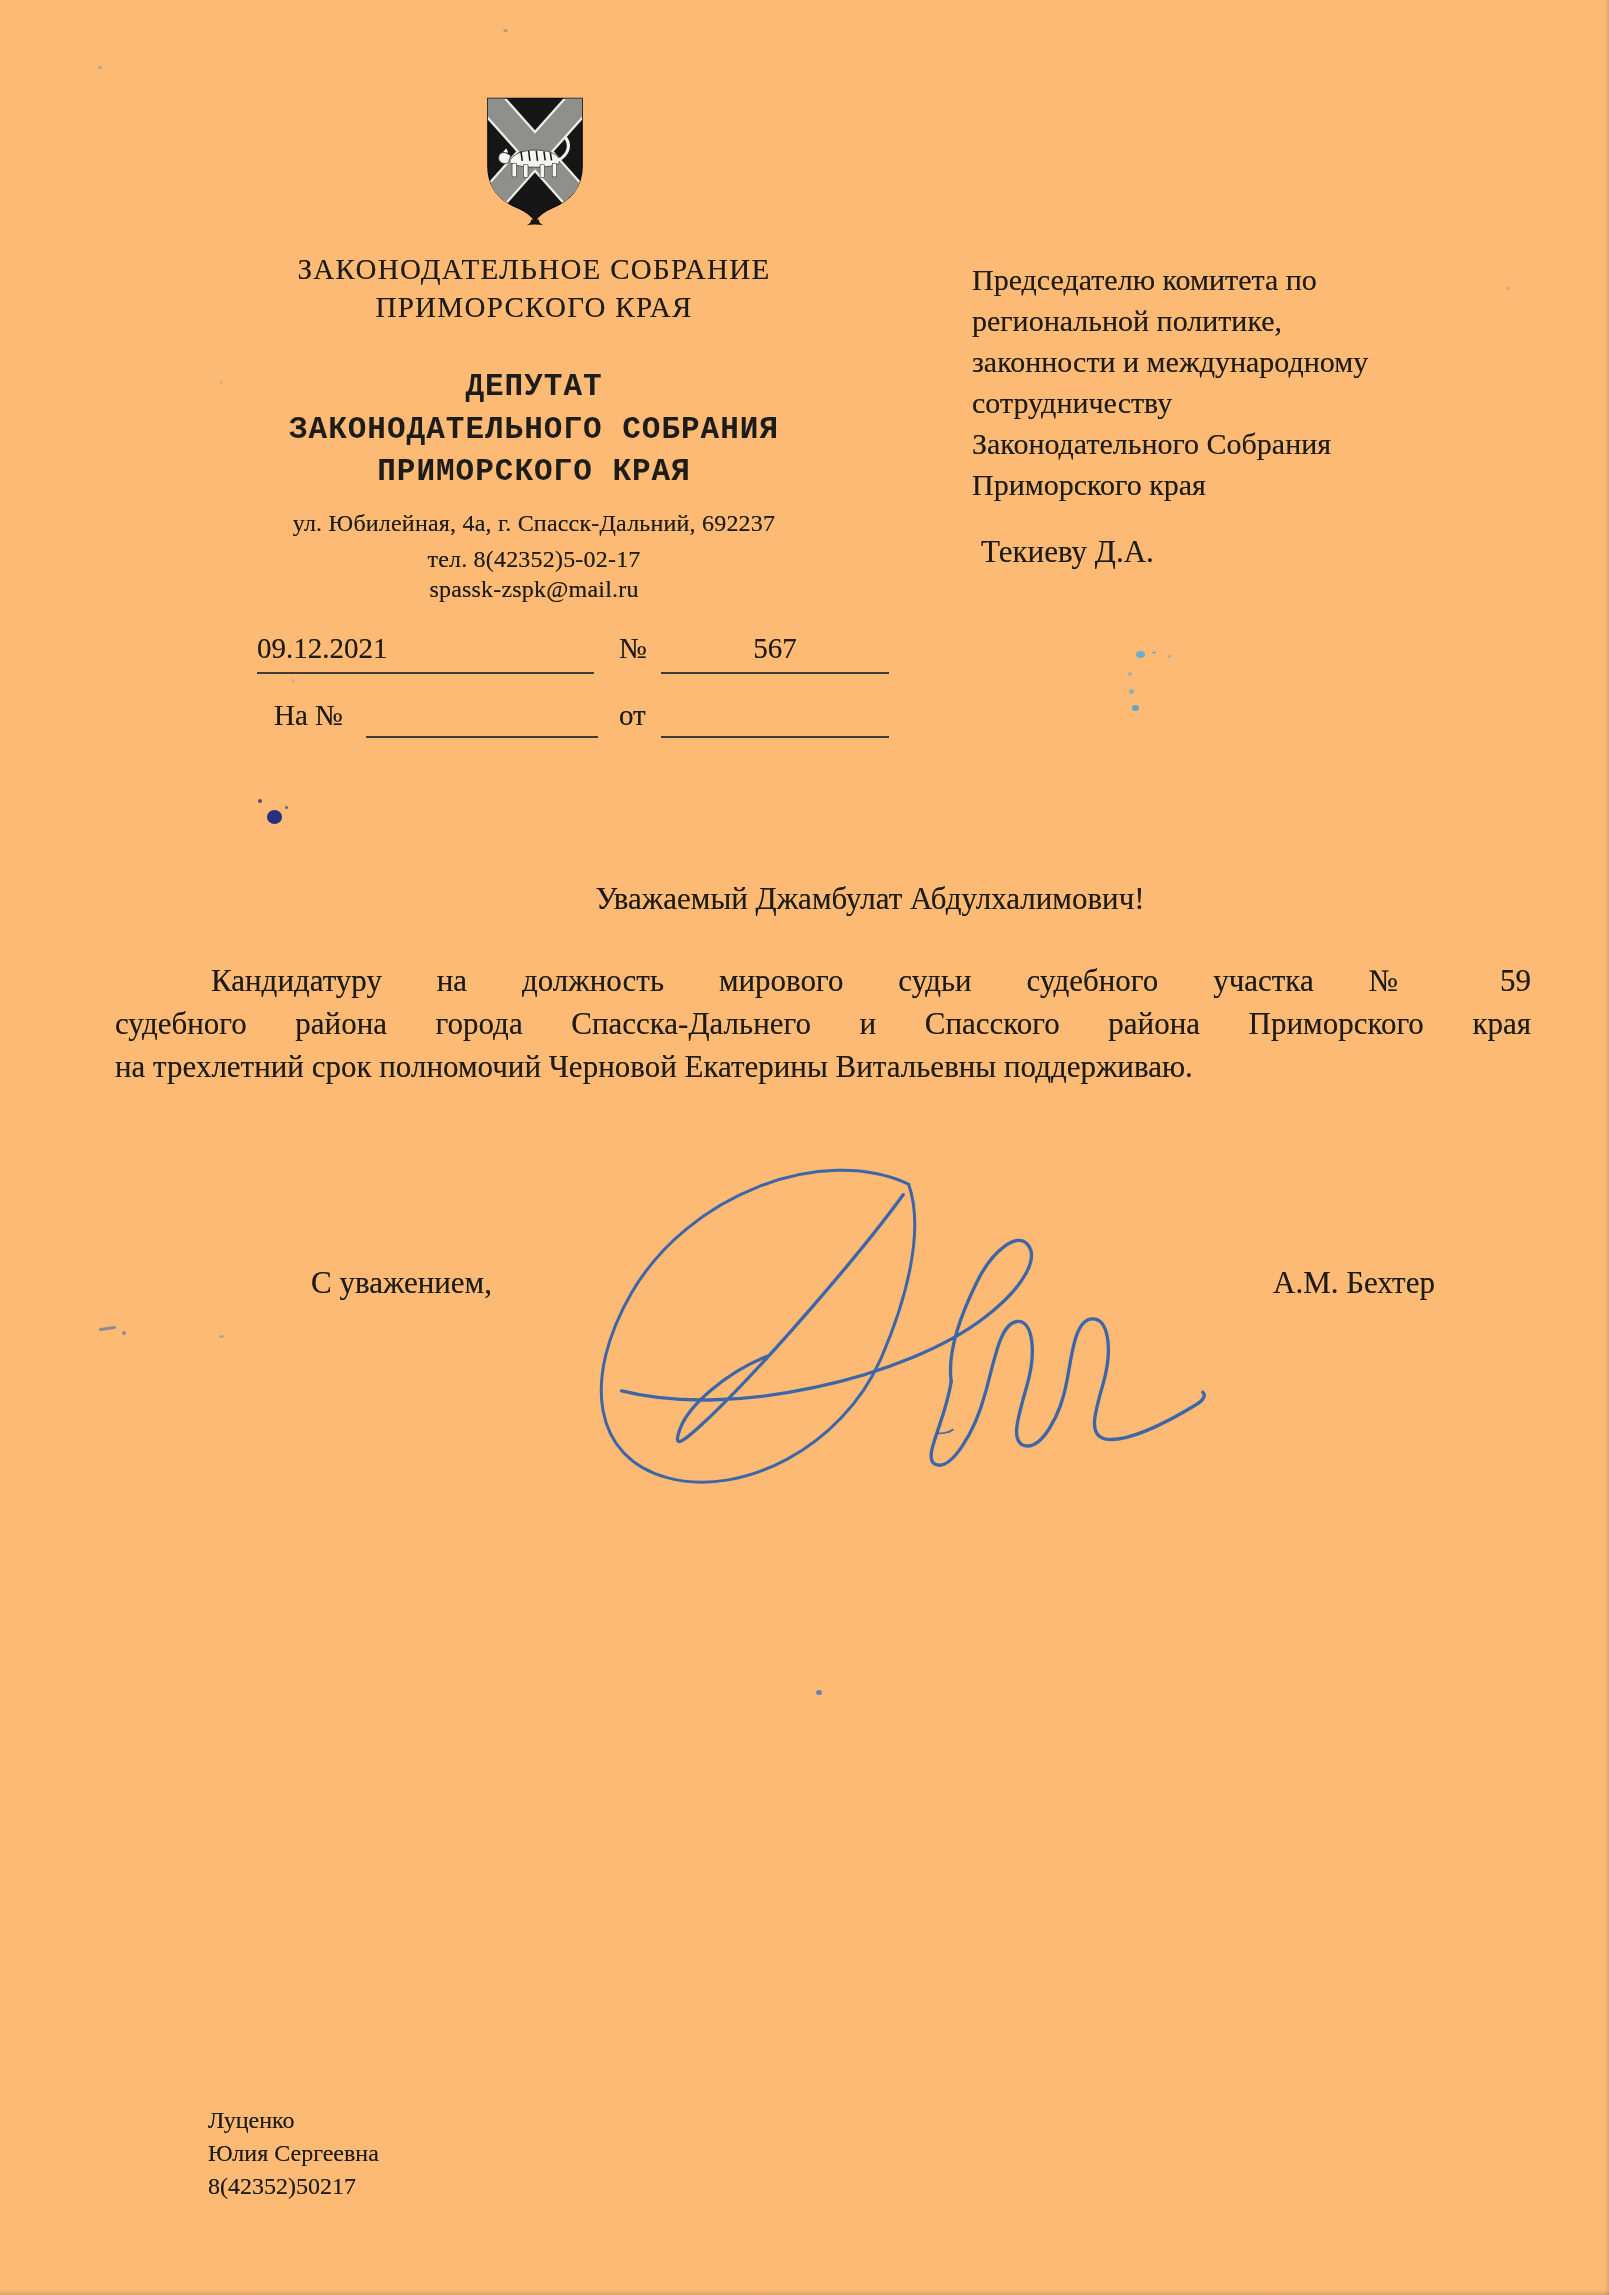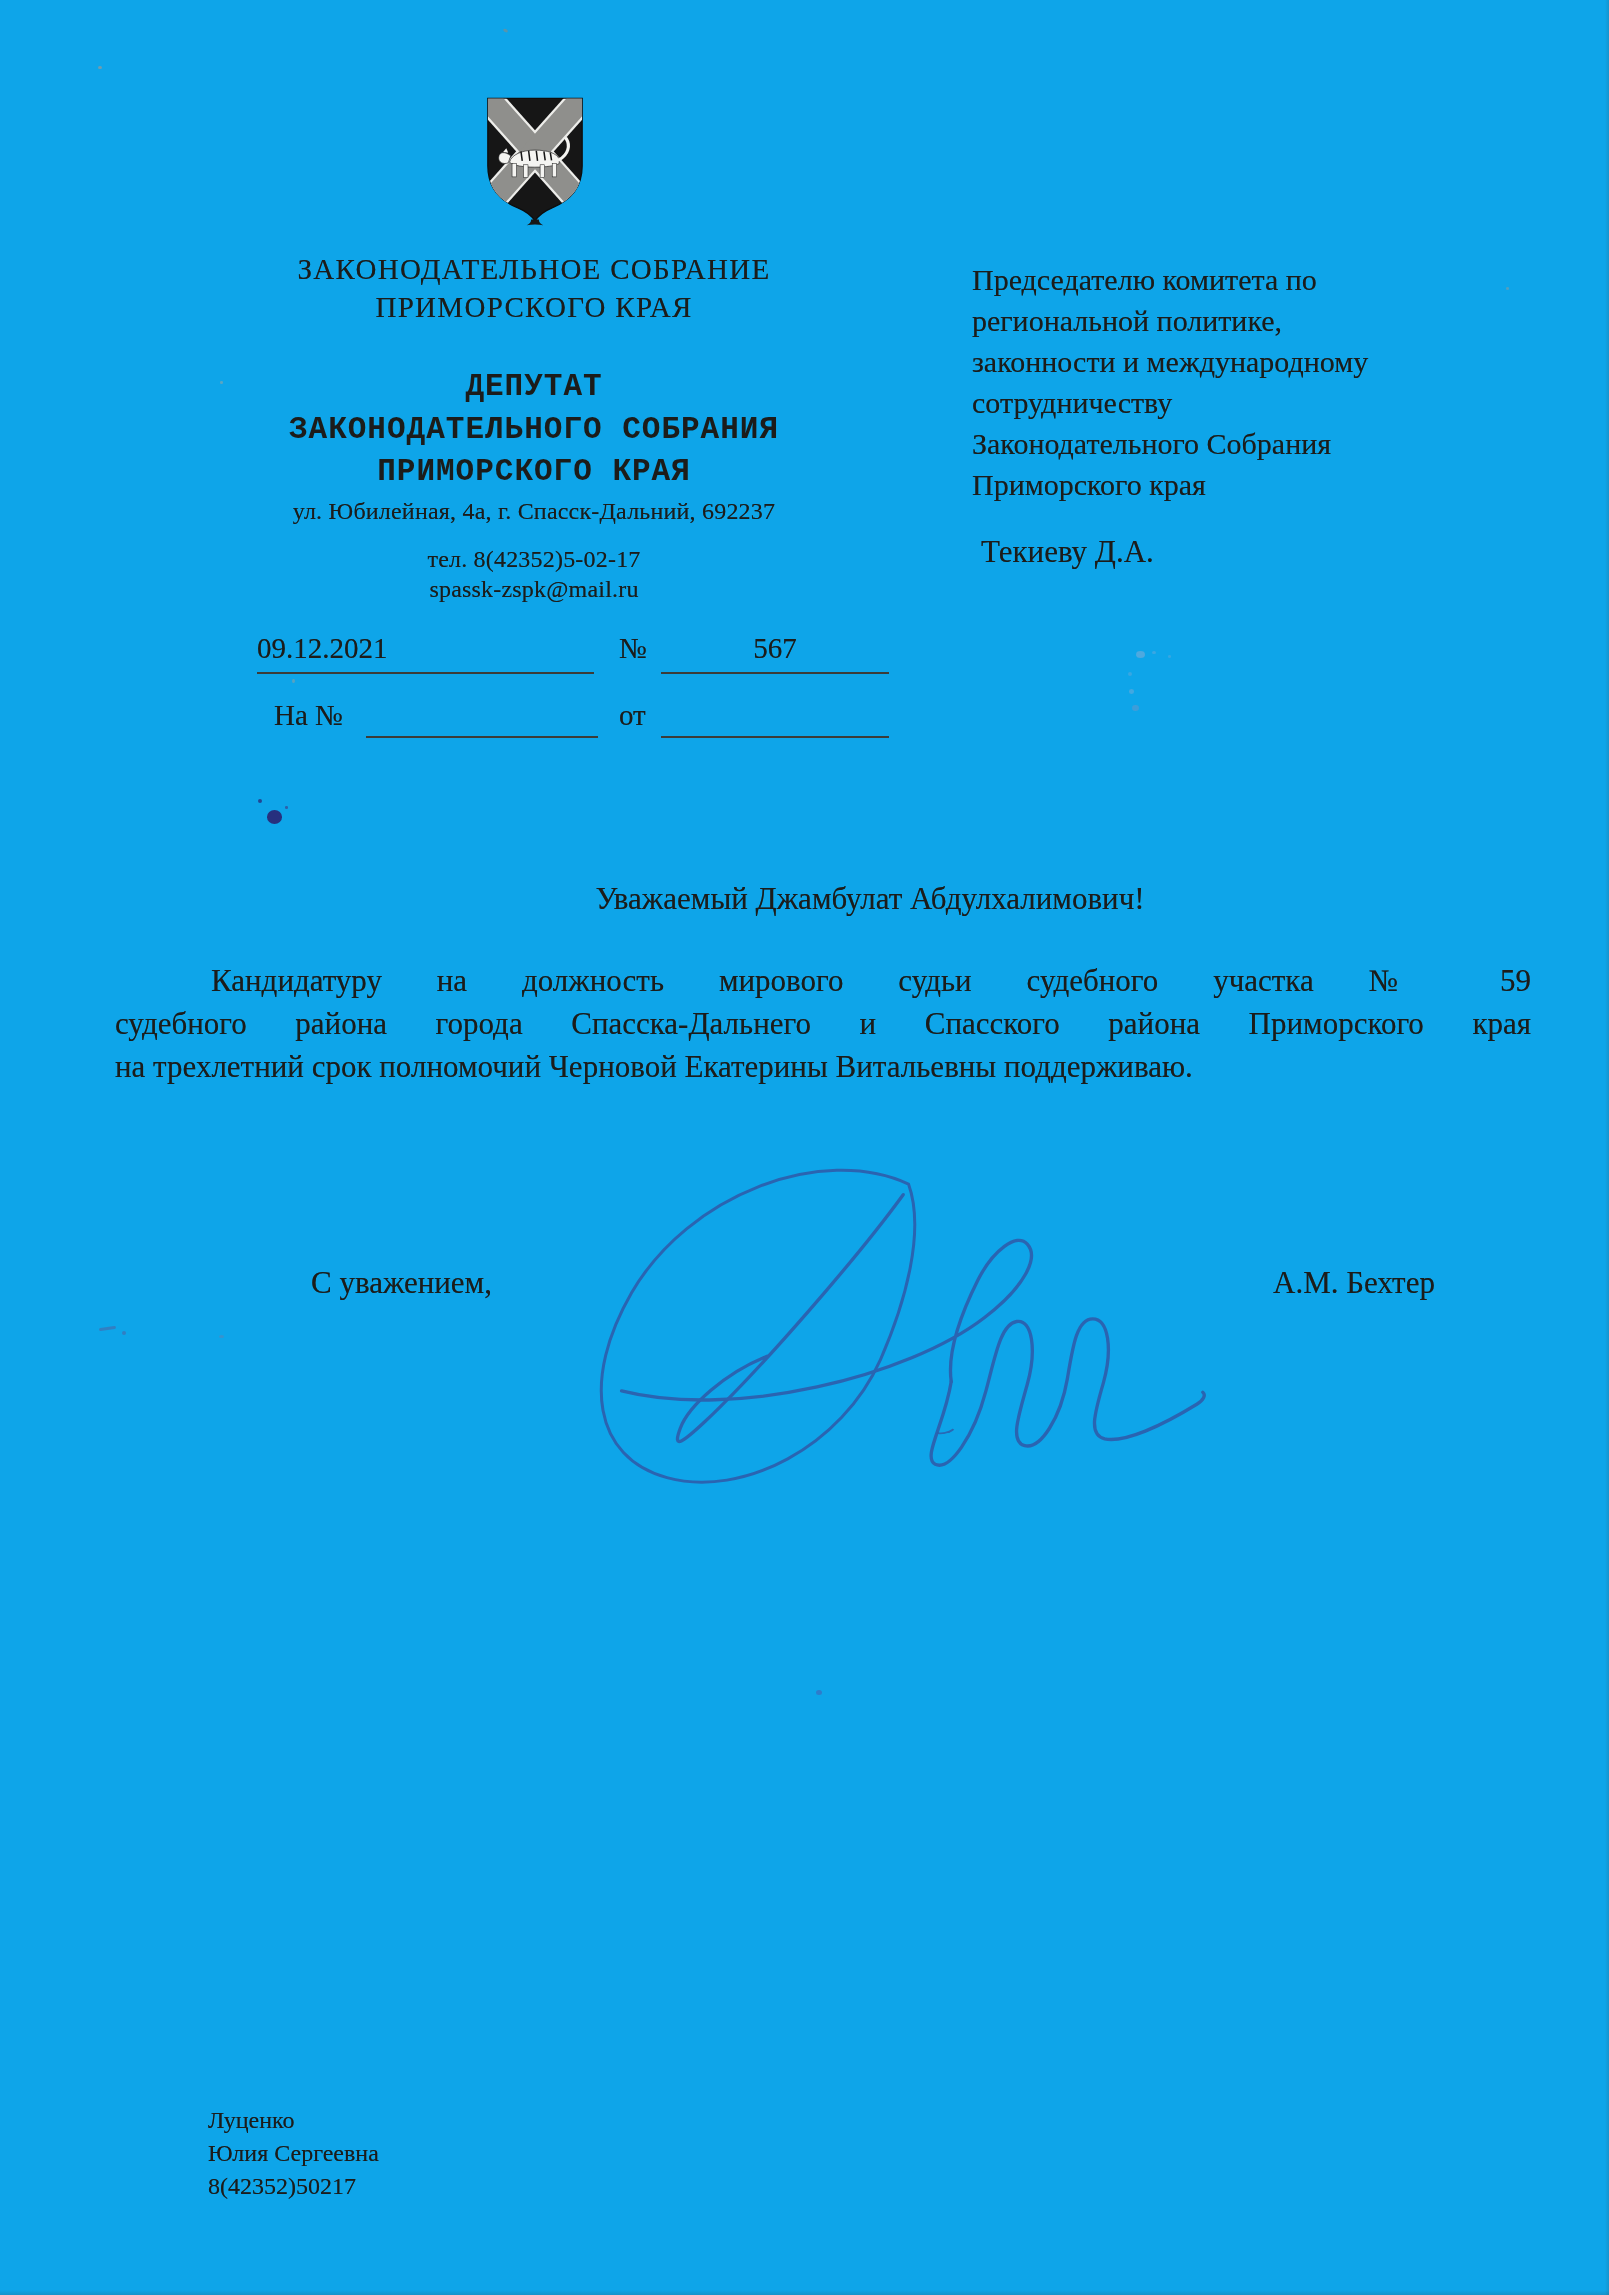--- a/index.html
+++ b/index.html
@@ -1,20 +1,20 @@
 <!DOCTYPE html>
 <html style="font-size:10.7px"><head>
 <meta charset="utf-8">
 <style>
   html,body { margin:0; padding:0; background:#e9e9e6; }
   .page {
     position:relative;
     width:1609px; height:2295px;
     margin:0 auto;
-    background:#0ea5e9;
+    background:#fdba74;
     font-family:"Liberation Serif","DejaVu Serif",serif;
     color:#1c1c1a;
     overflow:hidden;
   }
   .page::before{ 
     content:""; position:absolute; top:0; right:0; width:4px; height:100%;
     background:linear-gradient(to left, rgba(60,60,55,.16), rgba(60,60,55,0));
     z-index:5;
   }
   .page::after{ 
@@ -97,21 +97,21 @@
       <path d="M74,196 C74,201 71,203 67,205 C75,203 85,203 93,205 C89,203 86,201 86,196 Z" fill="#161616"></path>
     </svg>
 
     <div class="lh-line org-caps soft" style="top:253px">ЗАКОНОДАТЕЛЬНОЕ СОБРАНИЕ</div>
     <div class="lh-line org-caps soft" style="top:291px">ПРИМОРСКОГО КРАЯ</div>
 
     <div class="lh-line dep-caps" style="top:369px">ДЕПУТАТ</div>
     <div class="lh-line dep-caps" style="top:412px">ЗАКОНОДАТЕЛЬНОГО СОБРАНИЯ</div>
     <div class="lh-line dep-caps" style="top:454px">ПРИМОРСКОГО КРАЯ</div>
 
-    <div class="lh-line addr-line soft" style="top:498px">ул. Юбилейная, 4а, г. Спасск-Дальний, 692237</div>
+    <div class="lh-line addr-line soft" style="top:510px">ул. Юбилейная, 4а, г. Спасск-Дальний, 692237</div>
     <div class="lh-line addr-line soft" style="top:546px">тел. 8(42352)5-02-17</div>
     <div class="lh-line addr-line soft" style="top:576px">spassk-zspk@mail.ru</div>
   </div>
 
   <div class="ref-text soft" style="left:257px; top:632px; width:337px; ">09.12.2021</div>
   <div class="ref-text soft" style="left:619px; top:632px;">№</div>
   <div class="ref-text soft" style="left:661px; top:632px; width:228px; text-align:center;">567</div>
 
   <div class="blank-line" style="left:257px; top:672px; width:337px;"></div>
   <div class="blank-line" style="left:661px; top:672px; width:228px;"></div>

